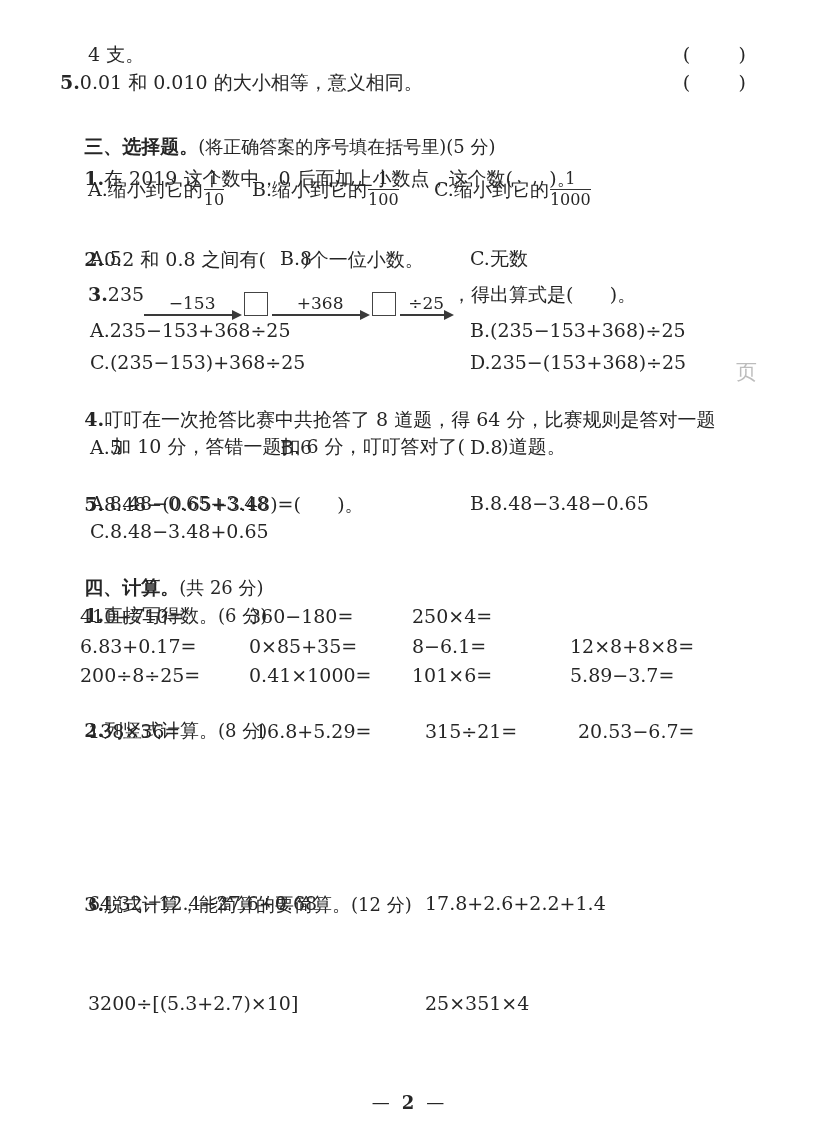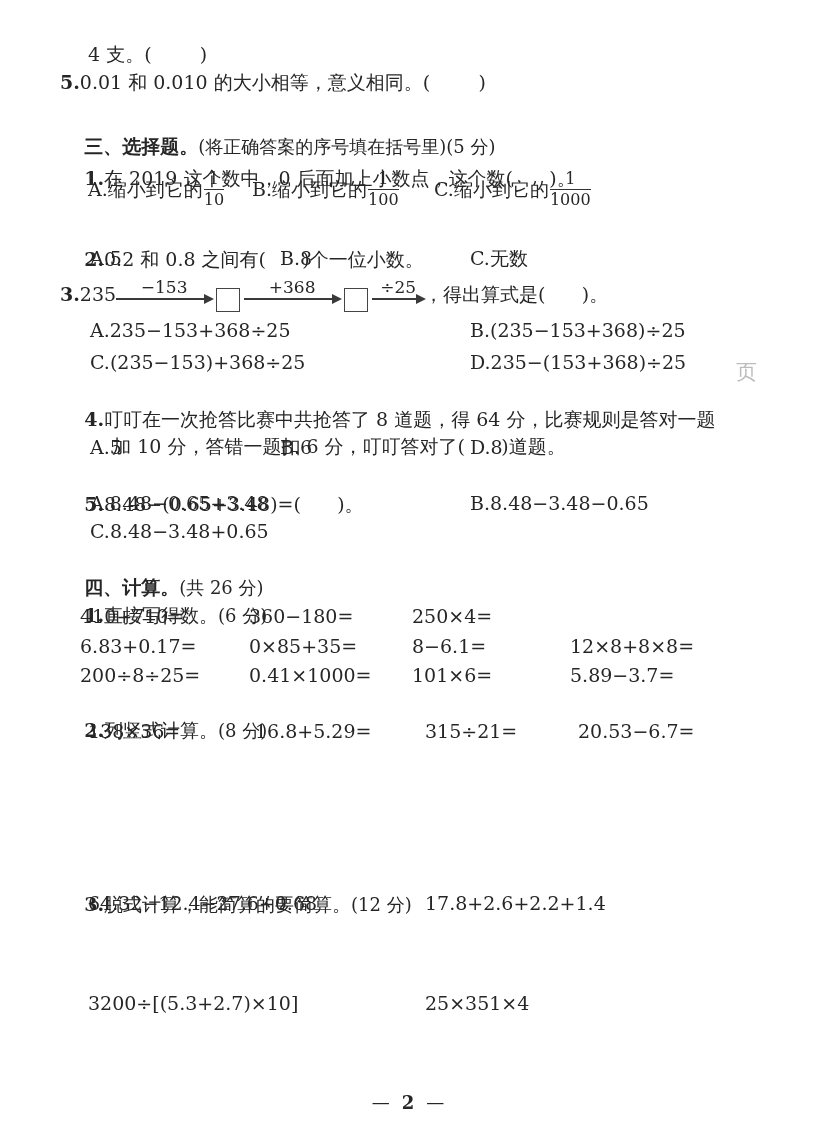--- a/index.html
+++ b/index.html
@@ -17,37 +17,37 @@
   }
   .row { white-space:pre; }
   .h27{height:27px;line-height:27px}.h28{height:28px;line-height:28px}
   .h29{height:29px;line-height:29px}.h30{height:30px;line-height:30px}
   .h32{height:32px;line-height:32px}.h33{height:33px;line-height:33px}
   .h34{height:34px;line-height:34px}.h40{height:44px;line-height:44px}
   .h54{height:54px;line-height:54px}
   .pl60{padding-left:60px}.pl88{padding-left:88px}
   .bold{font-weight:bold}
   .note{font-size:18px}
-  .tf{display:flex;justify-content:flex-start;padding-right:70px}
+  .tf{display:flex;justify-content:space-between;padding-right:70px}
   
   .opt3{display:grid;grid-template-columns:190px 190px 1fr;padding-left:90px}
   .opt4{display:grid;grid-template-columns:190px 190px 210px 1fr;padding-left:90px}
   .opt2{display:grid;grid-template-columns:380px 1fr;padding-left:90px}
   .optfrac{display:grid;grid-template-columns:164px 182px 1fr;padding-left:88px}
   .optfrac .cell{display:flex;align-items:center;white-space:pre}
   .calc4{display:grid;grid-template-columns:169px 163px 158px 1fr;padding-left:80px}
   .calc4b{display:grid;grid-template-columns:167px 170px 153px 1fr;padding-left:88px}
   .calc2{display:grid;grid-template-columns:337px 1fr;padding-left:88px}
   .row span{white-space:pre}
   
   .frac{display:inline-block;vertical-align:middle;text-align:center;line-height:1;font-size:16px;margin-left:1px}
   .frac .num{display:block;border-bottom:1.3px solid #333;padding:0 4px 2px}
   .frac .den{display:block;padding-top:2px}
   
-  .flow{display:flex;align-items:flex-start;padding-left:60px;white-space:pre}
+  .flow{display:flex;align-items:flex-end;padding-left:88px;white-space:pre}
   .flow .txt{line-height:44px;white-space:pre}
   .arrow{display:inline-flex;flex-direction:column;align-items:center;margin-top:6px}
   .arrow .albl{font-size:17px;line-height:18px;padding:0 4px}
   .aline{position:relative;height:2px;background:#3a3a3a;margin-top:2px}
   .aline.w96{width:96px}.aline.w52{width:52px}
   .aline::after{content:'';position:absolute;right:-2px;top:-4px;
     border-left:10px solid #3a3a3a;border-top:5px solid transparent;border-bottom:5px solid transparent}
   .flow-box{width:24px;height:24px;border:1.6px solid #444;margin:16px 4px 0 4px;background:#fff}
   
   .footer{text-align:center;margin-top:73px;height:25px;line-height:25px;font-size:18px}

